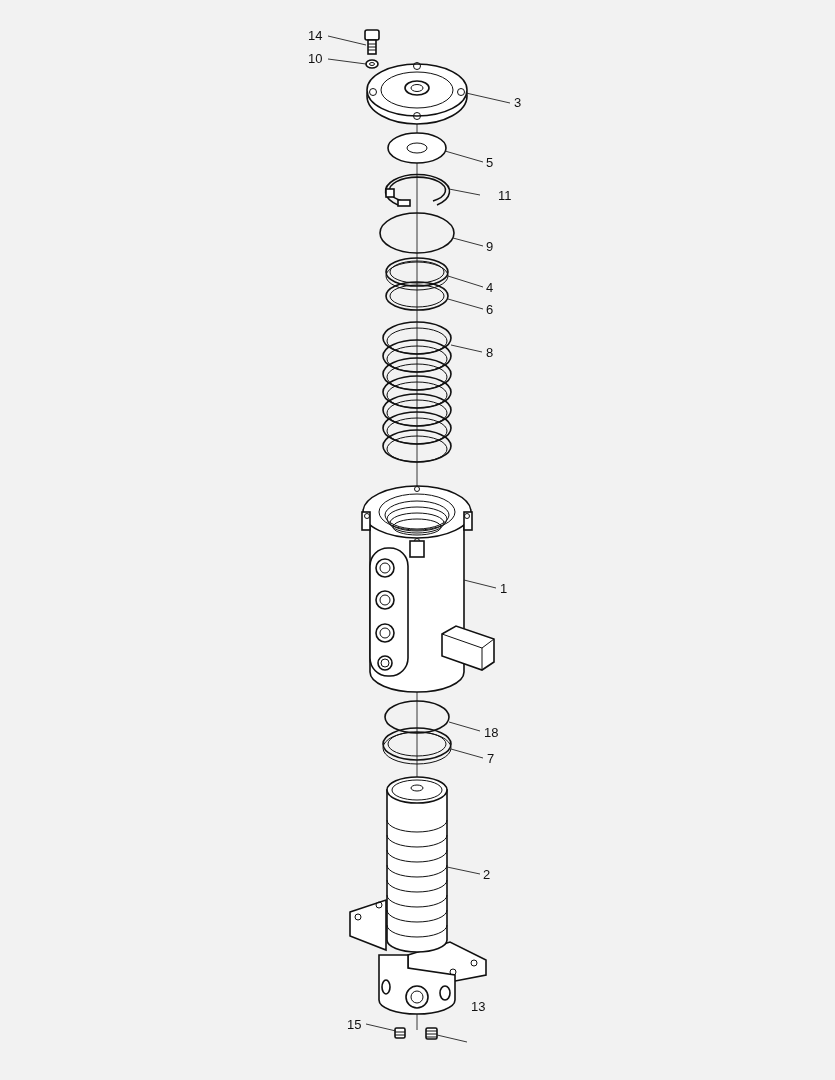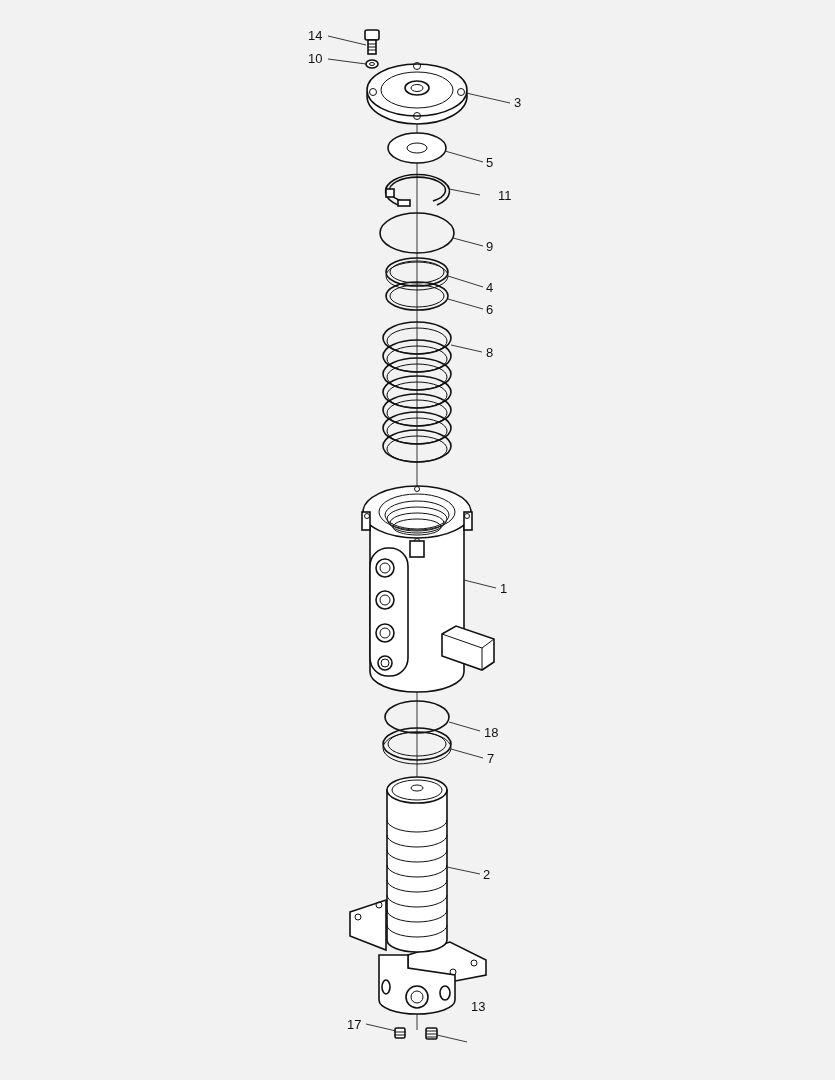--- a/index.html
+++ b/index.html
@@ -197,15 +197,15 @@
   <span class="callout-label" style="left:486px;top:156px">5</span>
   <span class="callout-label" style="left:498px;top:189px">11</span>
   <span class="callout-label" style="left:486px;top:240px">9</span>
   <span class="callout-label" style="left:486px;top:281px">4</span>
   <span class="callout-label" style="left:486px;top:303px">6</span>
   <span class="callout-label" style="left:486px;top:346px">8</span>
   <span class="callout-label" style="left:500px;top:582px">1</span>
   <span class="callout-label" style="left:484px;top:726px">18</span>
   <span class="callout-label" style="left:487px;top:752px">7</span>
   <span class="callout-label" style="left:483px;top:868px">2</span>
-  <span class="callout-label" style="left:347px;top:1018px">17</span>
+  <span class="callout-label" style="left:347px;top:1018px">15</span>
   <span class="callout-label" style="left:471px;top:1000px">13</span>
 </div>
 
 </body></html>

